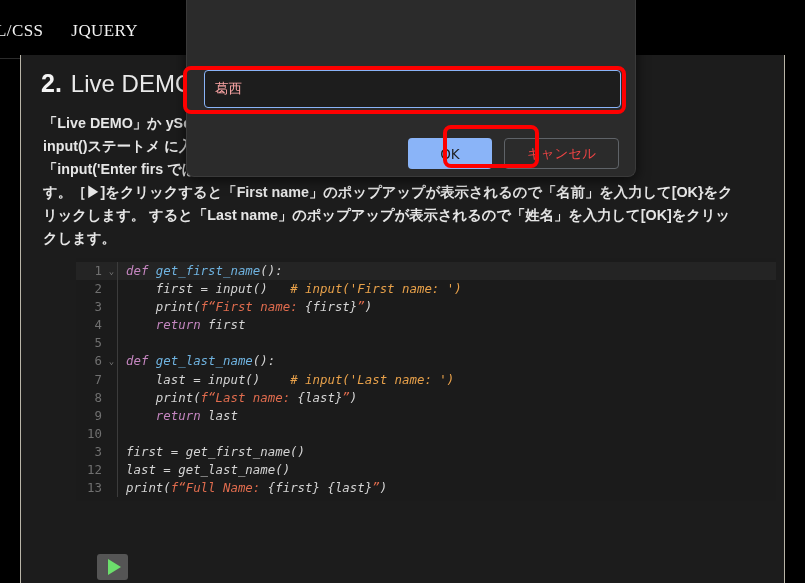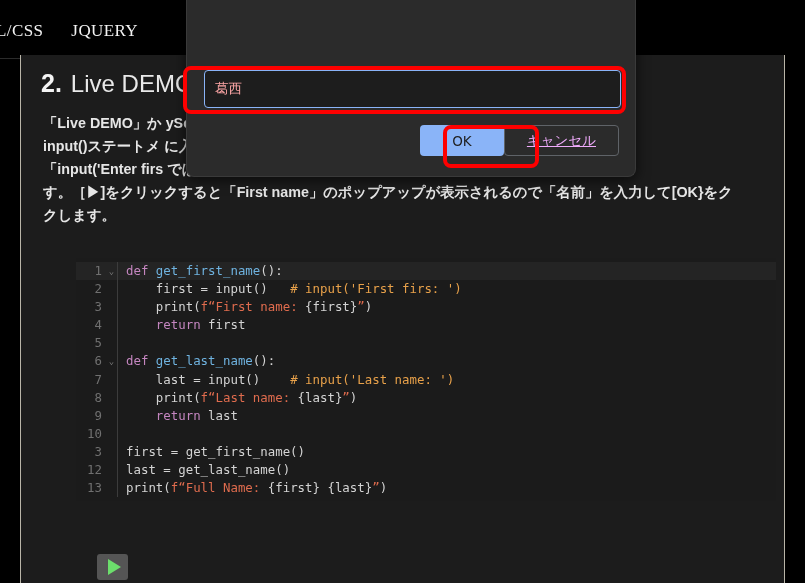--- a/index.html
+++ b/index.html
@@ -70,21 +70,21 @@
   .cline.hl { background: #242424; }
   .gutter {
     width: 30px; min-width: 30px; text-align: right; padding-right: 4px;
     color: #707070; user-select: none;
   }
   .fold {
     width: 11px; min-width: 11px; text-align: center; color: #7c7c7c;
     font-size: 9px; line-height: 19px;
   }
   .bar { width: 1px; min-width: 1px; background: #3c3c3c; align-self: stretch; margin-right: 8px; }
-  .ctext { white-space: pre; color: #d4d4d4; }
+  .ctext { white-space: pre; color: #d4d4d4; font-style: italic; }
   .kw  { color: #c586c0; }
   .fn  { color: #6fb3e0; }
   .cmt { color: #e8a14a; }
   .str { color: #e06c4e; }
   .pl  { color: #d4d4d4; }
 
   .runbtn {
     position: absolute; left: 76px; top: 499px;
     width: 31px; height: 26px;
     background: #555555;
@@ -131,32 +131,32 @@
   .ring {
     position: absolute;
     border: 4px solid #fe0000;
     border-radius: 8px;
     pointer-events: none;
     z-index: 60;
   }
   .ring.input-ring { left: 183px; top: 66px; width: 443px; height: 48px; }
   .ring.ok-ring   { left: 443px; top: 125px; width: 96px; height: 43px; }
 
-  .btn-row { position: absolute; right: 16px; top: 126px; display: flex; }
+  .btn-row { position: absolute; right: 16px; top: 139px; display: flex; gap: 12px; }
   .btn {
     font-size: 13.5px;
     border-radius: 4px;
     padding: 0 22px;
     height: 31px;
     display: flex; align-items: center; justify-content: center;
     cursor: pointer;
     font-family: "DejaVu Sans", sans-serif;
   }
   .btn-ok { background: #8ab4f8; color: #1f1f1f; border: none; min-width: 84px; }
-  .btn-cancel { background: transparent; color: #f0abfc; border: 1px solid #5f6368; min-width: 84px; text-decoration: underline; }
+  .btn-cancel { background: transparent; color: #ef4444; border: 1px solid #5f6368; min-width: 84px; }
 </style>
 </head>
 <body>
 
 <div id="root">
 
   <div class="navbar">
     <span class="nav-item i0">L/CSS</span>
     <span class="nav-item i1">JQUERY</span>
   </div>
@@ -166,35 +166,36 @@
     <div class="heading">
       <span class="num">2.</span>
       <span>Live DEMO</span>
     </div>
 
     <div class="para">
       <div>「Live DEMO」か                                              yScriptの場合、</div>
       <div>input()ステートメ                                           に入力します。 なお</div>
       <div>「input('Enter firs                                        では省力していま</div>
       <div>す。［▶]をクリックすると「First name」のポップアップが表示されるので「名前」を入力して[OK}をク</div>
+      <div>リックします。 すると「Last name」のポップアップが表示されるので「姓名」を入力して[OK]をクリッ</div>
       <div>クします。</div>
     </div>
 
     <div class="codeblock" id="codeblock">
         <div class="cline hl">
           <span class="gutter">1</span>
           <span class="fold">⌄</span>
           <span class="bar"></span>
           <span class="ctext"><span class="kw">def </span><span class="fn">get_first_name</span><span class="pl">():</span></span>
         </div>
         <div class="cline">
           <span class="gutter">2</span>
           <span class="fold"></span>
           <span class="bar"></span>
-          <span class="ctext"><span class="pl">    first = input()   </span><span class="cmt"># input('First firs: ')</span></span>
+          <span class="ctext"><span class="pl">    first = input()   </span><span class="cmt"># input('First name: ')</span></span>
         </div>
         <div class="cline">
           <span class="gutter">3</span>
           <span class="fold"></span>
           <span class="bar"></span>
           <span class="ctext"><span class="pl">    print(</span><span class="str">f“First name: </span><span class="pl">{first}</span><span class="str">”</span><span class="pl">)</span></span>
         </div>
         <div class="cline">
           <span class="gutter">4</span>
           <span class="fold"></span>

